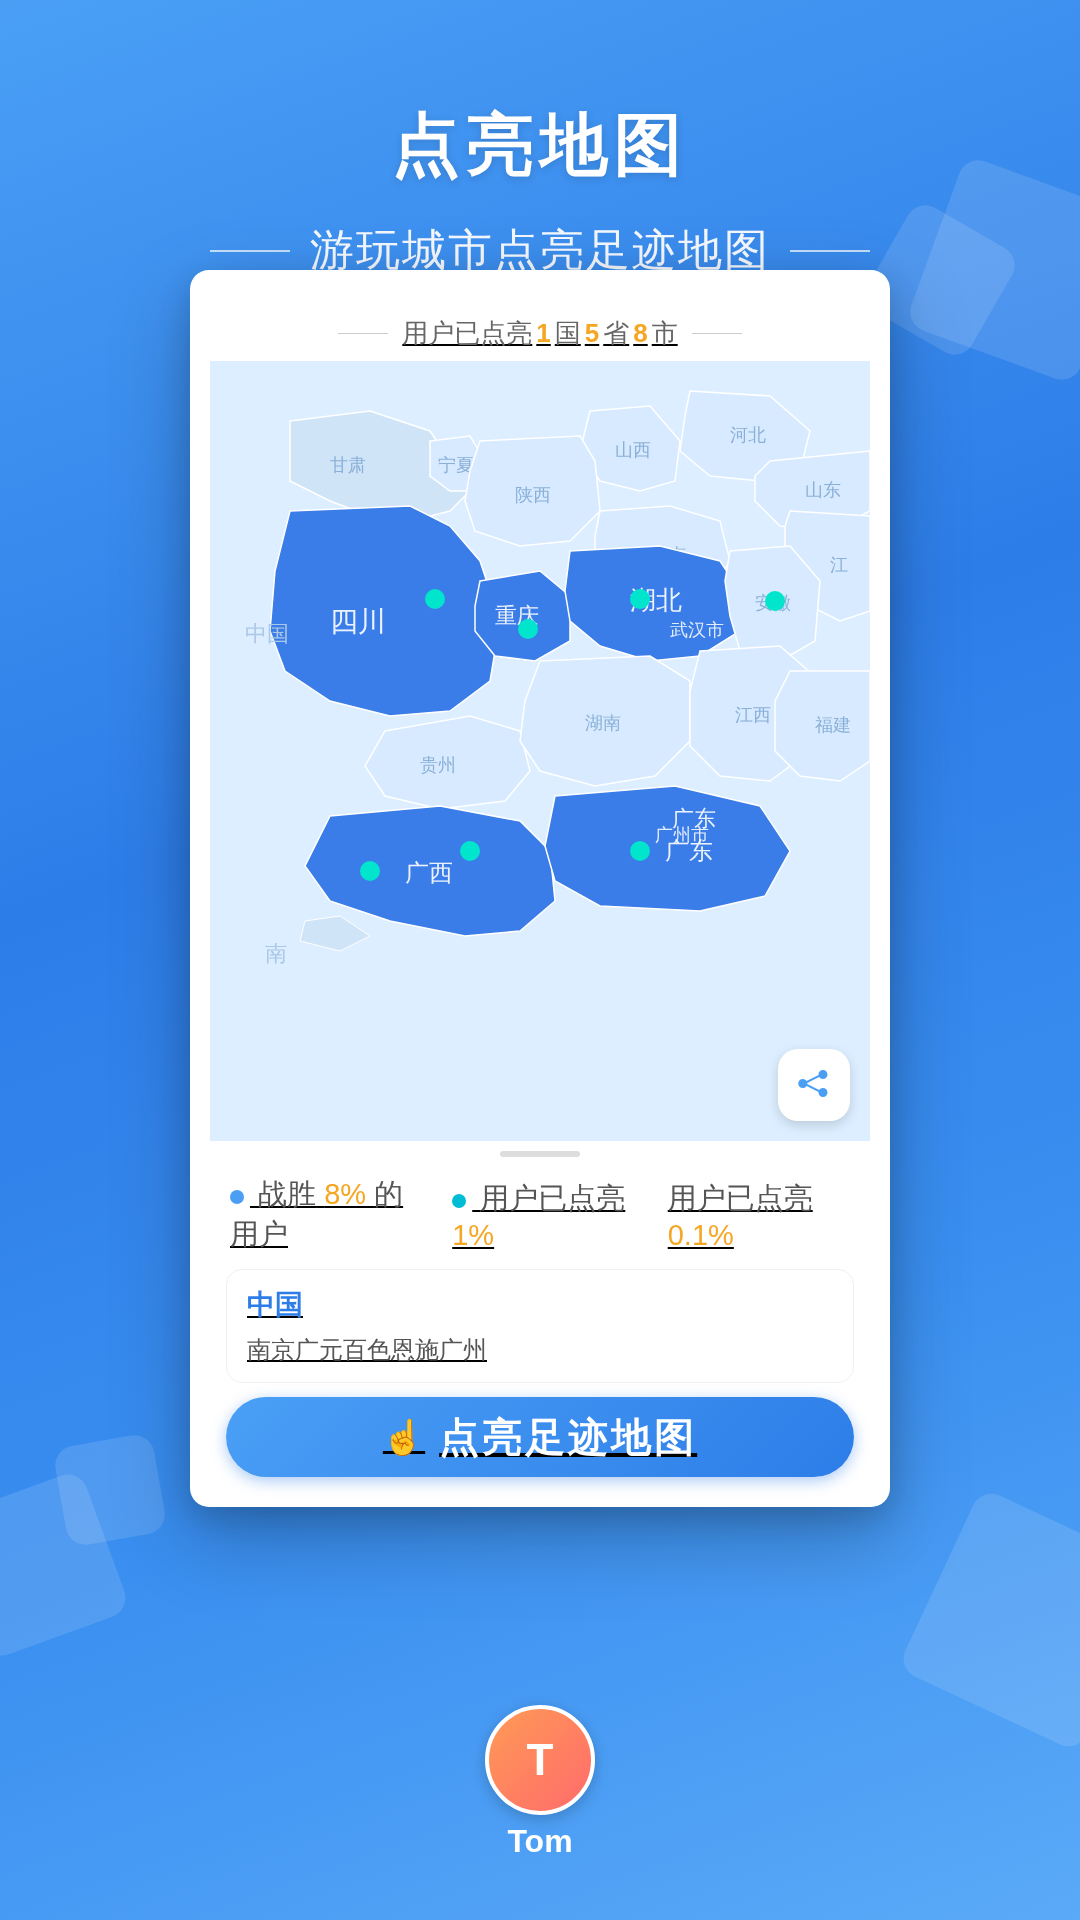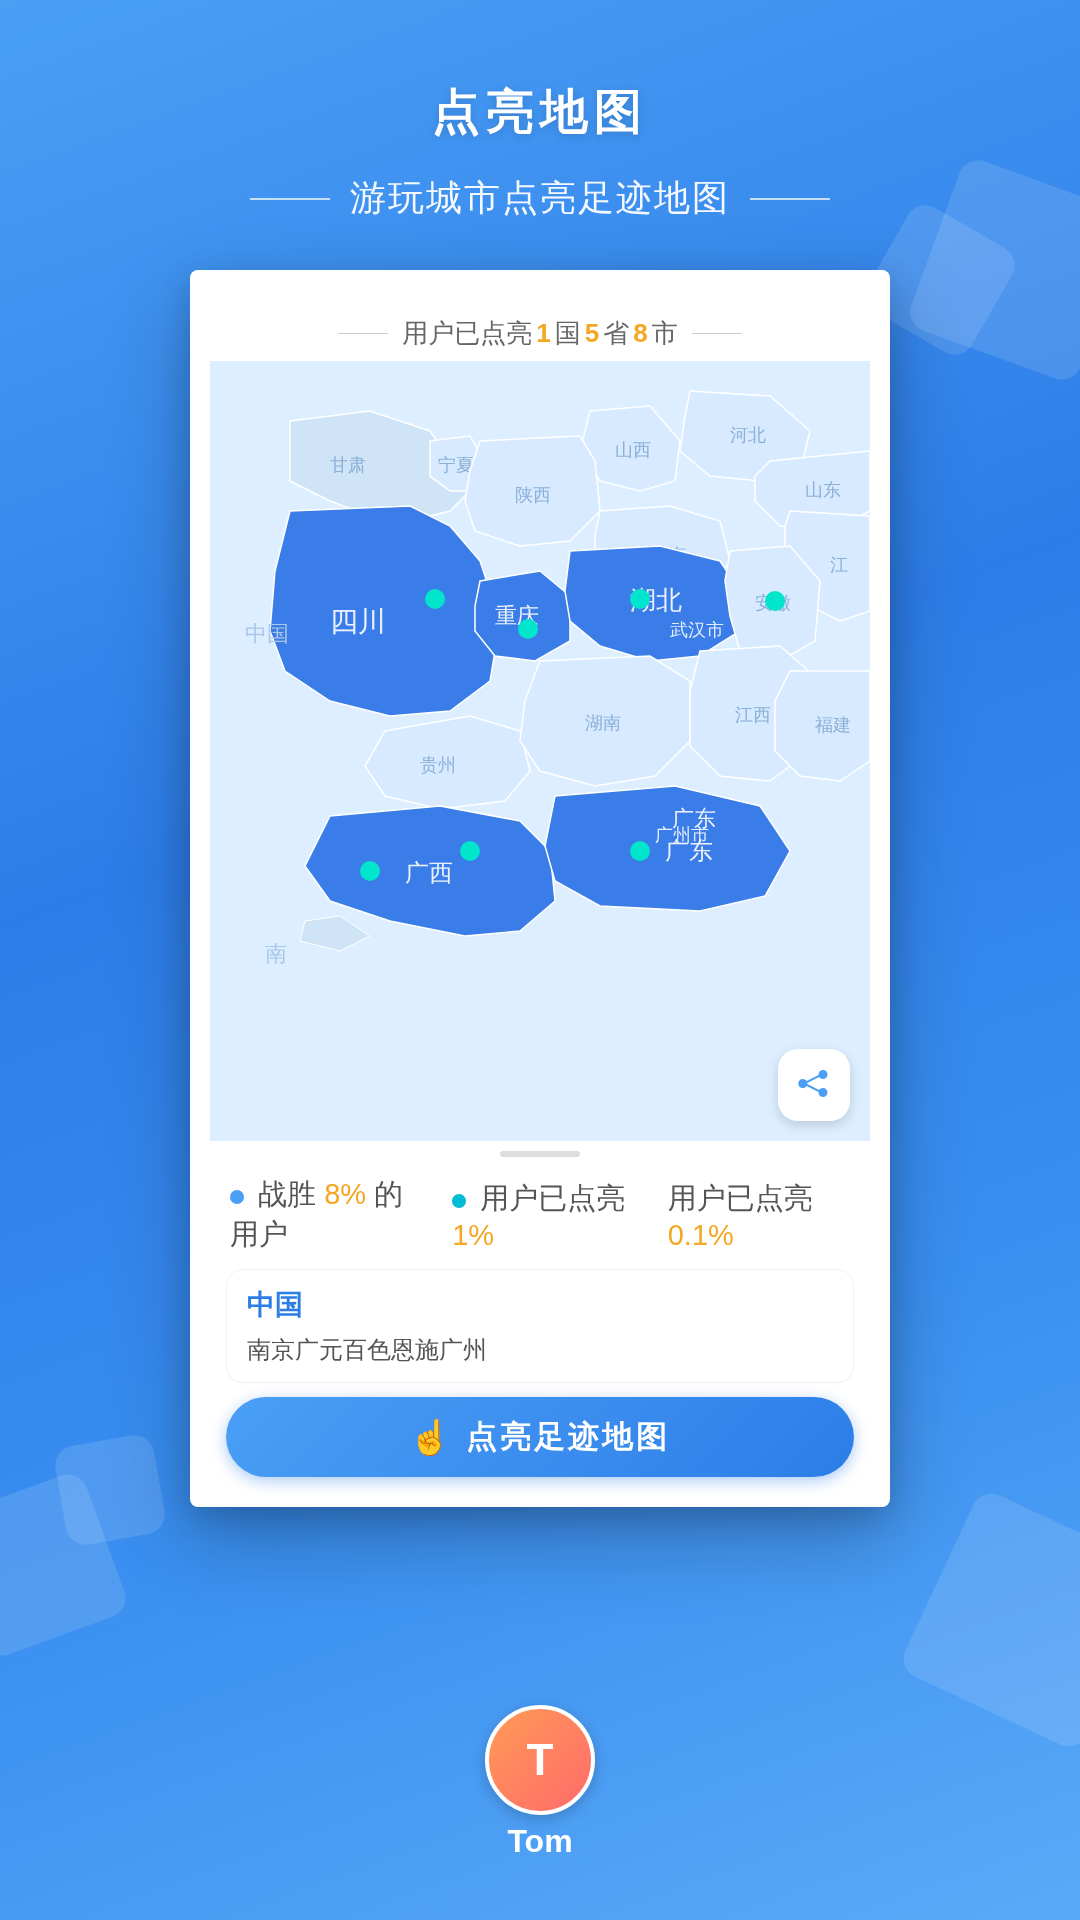--- a/index.html
+++ b/index.html
@@ -51,63 +51,65 @@
     }
 
     .header {
       text-align: center;
       padding-top: 80px;
       position: relative;
       z-index: 2;
     }
 
     .main-title {
-      font-size: 48px;
+      font-size: 68px;
       font-weight: 900;
       color: white;
       letter-spacing: 6px;
       text-shadow: 0 2px 8px rgba(0,0,0,0.15);
+      margin-top: 20px;
     }
 
     .subtitle-row {
       display: flex;
       align-items: center;
       justify-content: center;
       margin-top: 30px;
       gap: 20px;
     }
     .subtitle-line {
       width: 80px;
       height: 2px;
       background: rgba(255,255,255,0.7);
     }
     .subtitle-text {
-      font-size: 36px;
+      font-size: 44px;
       color: rgba(255,255,255,0.95);
       font-weight: 500;
       letter-spacing: 2px;
     }
 
     
     .phone-wrapper {
       position: absolute;
       top: 270px;
       left: 50%;
       transform: translateX(-50%);
       width: 700px;
       z-index: 3;
     }
 
     .phone-mockup {
       background: white;
-      border-radius: 8px;
+      border-radius: 19px;
       padding: 30px 20px 20px;
       box-shadow: 0 30px 80px rgba(0,0,0,0.25), 0 10px 30px rgba(0,0,0,0.15);
       position: relative;
       overflow: hidden;
+      text-decoration: underline;
     }
 
     
     .stats-bar {
       display: flex;
       align-items: center;
       justify-content: center;
       padding: 16px 0 10px;
       font-size: 26px;
       color: #666;
@@ -217,21 +219,21 @@
       justify-content: center;
       gap: 14px;
       cursor: pointer;
       box-shadow: 0 4px 15px rgba(45,125,232,0.4);
     }
     .cta-icon {
       font-size: 34px;
       color: white;
     }
     .cta-text {
-      font-size: 31px;
+      font-size: 40px;
       color: white;
       font-weight: 600;
       letter-spacing: 3px;
     }
 
     
     .bottom-area {
       position: absolute;
       bottom: 60px;
       width: 100%;

